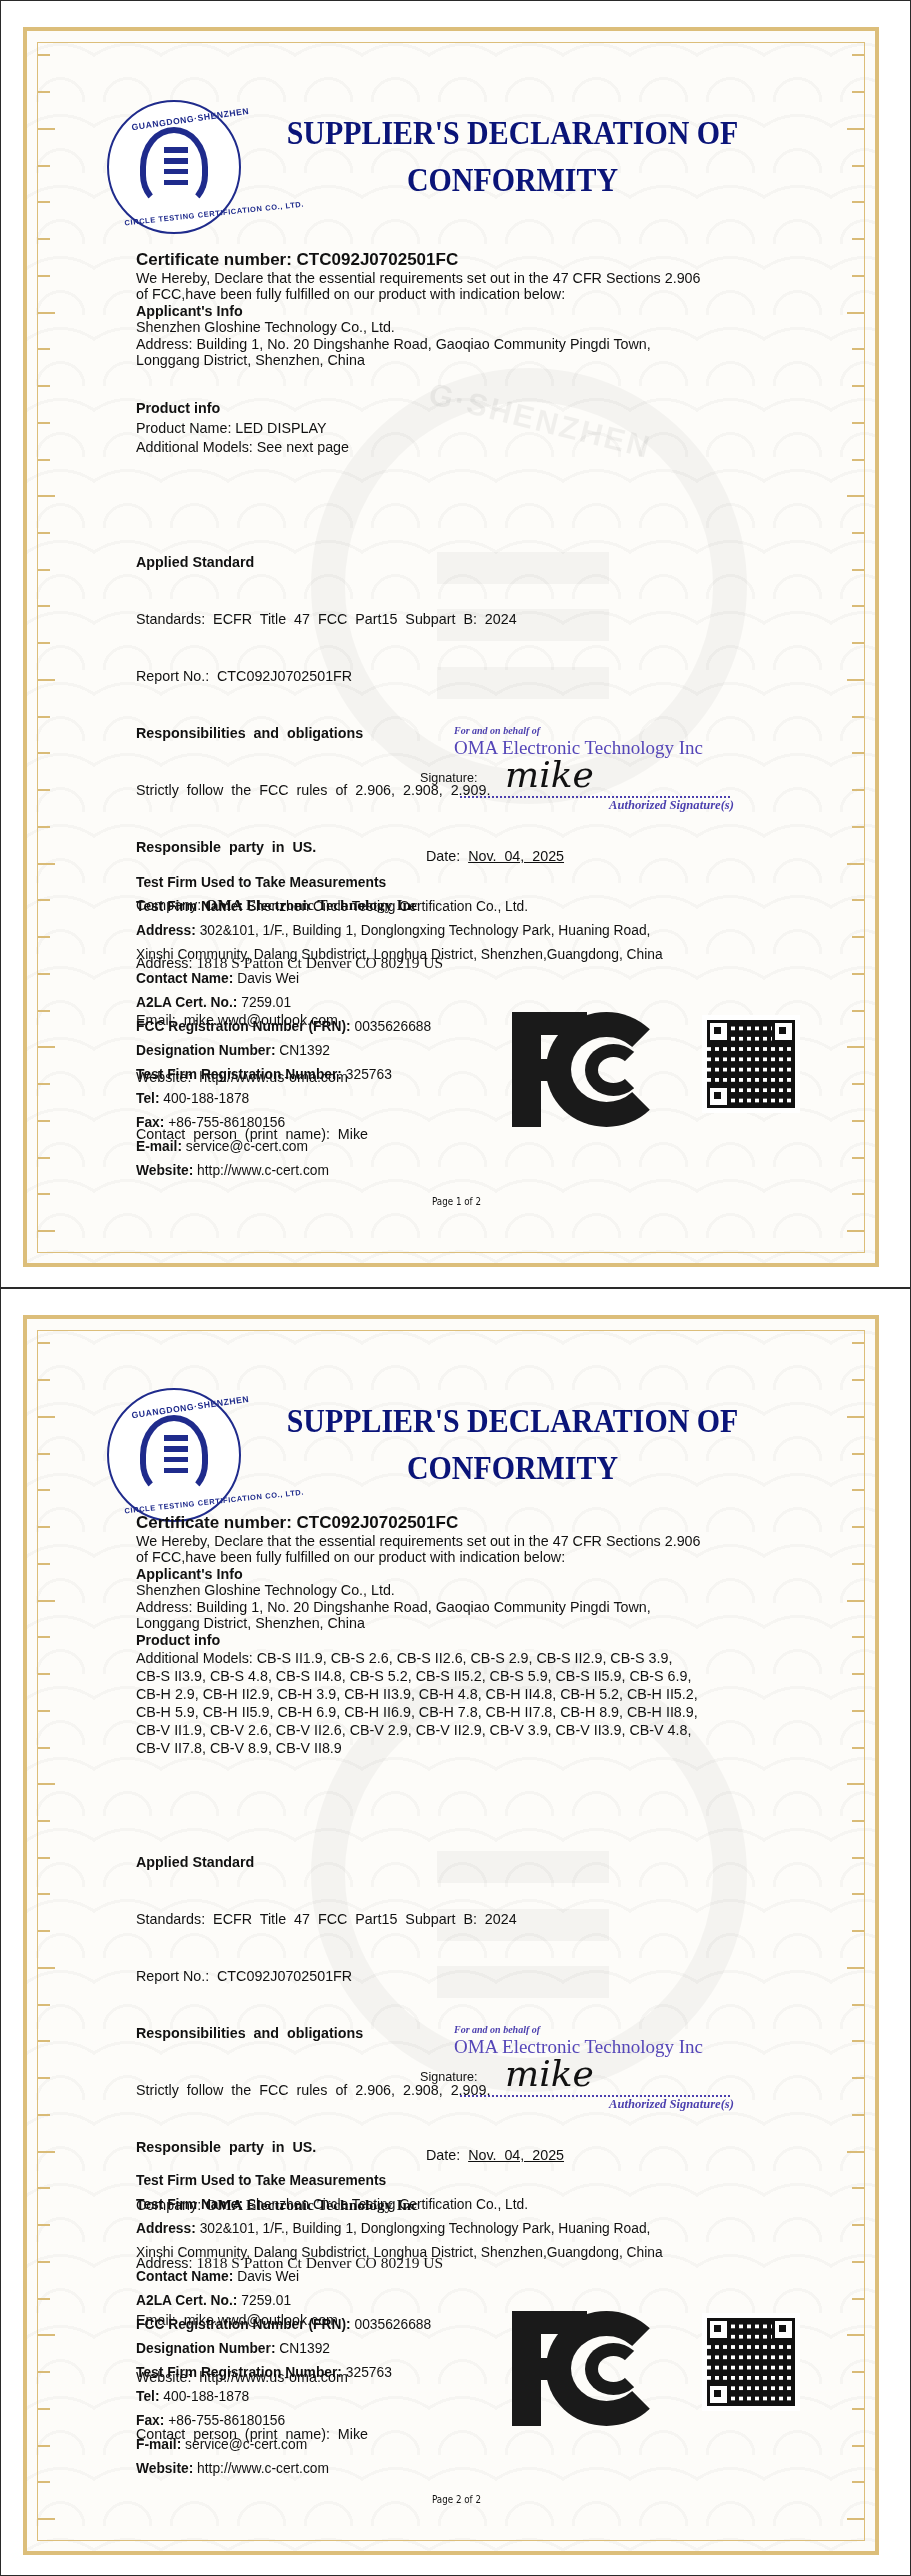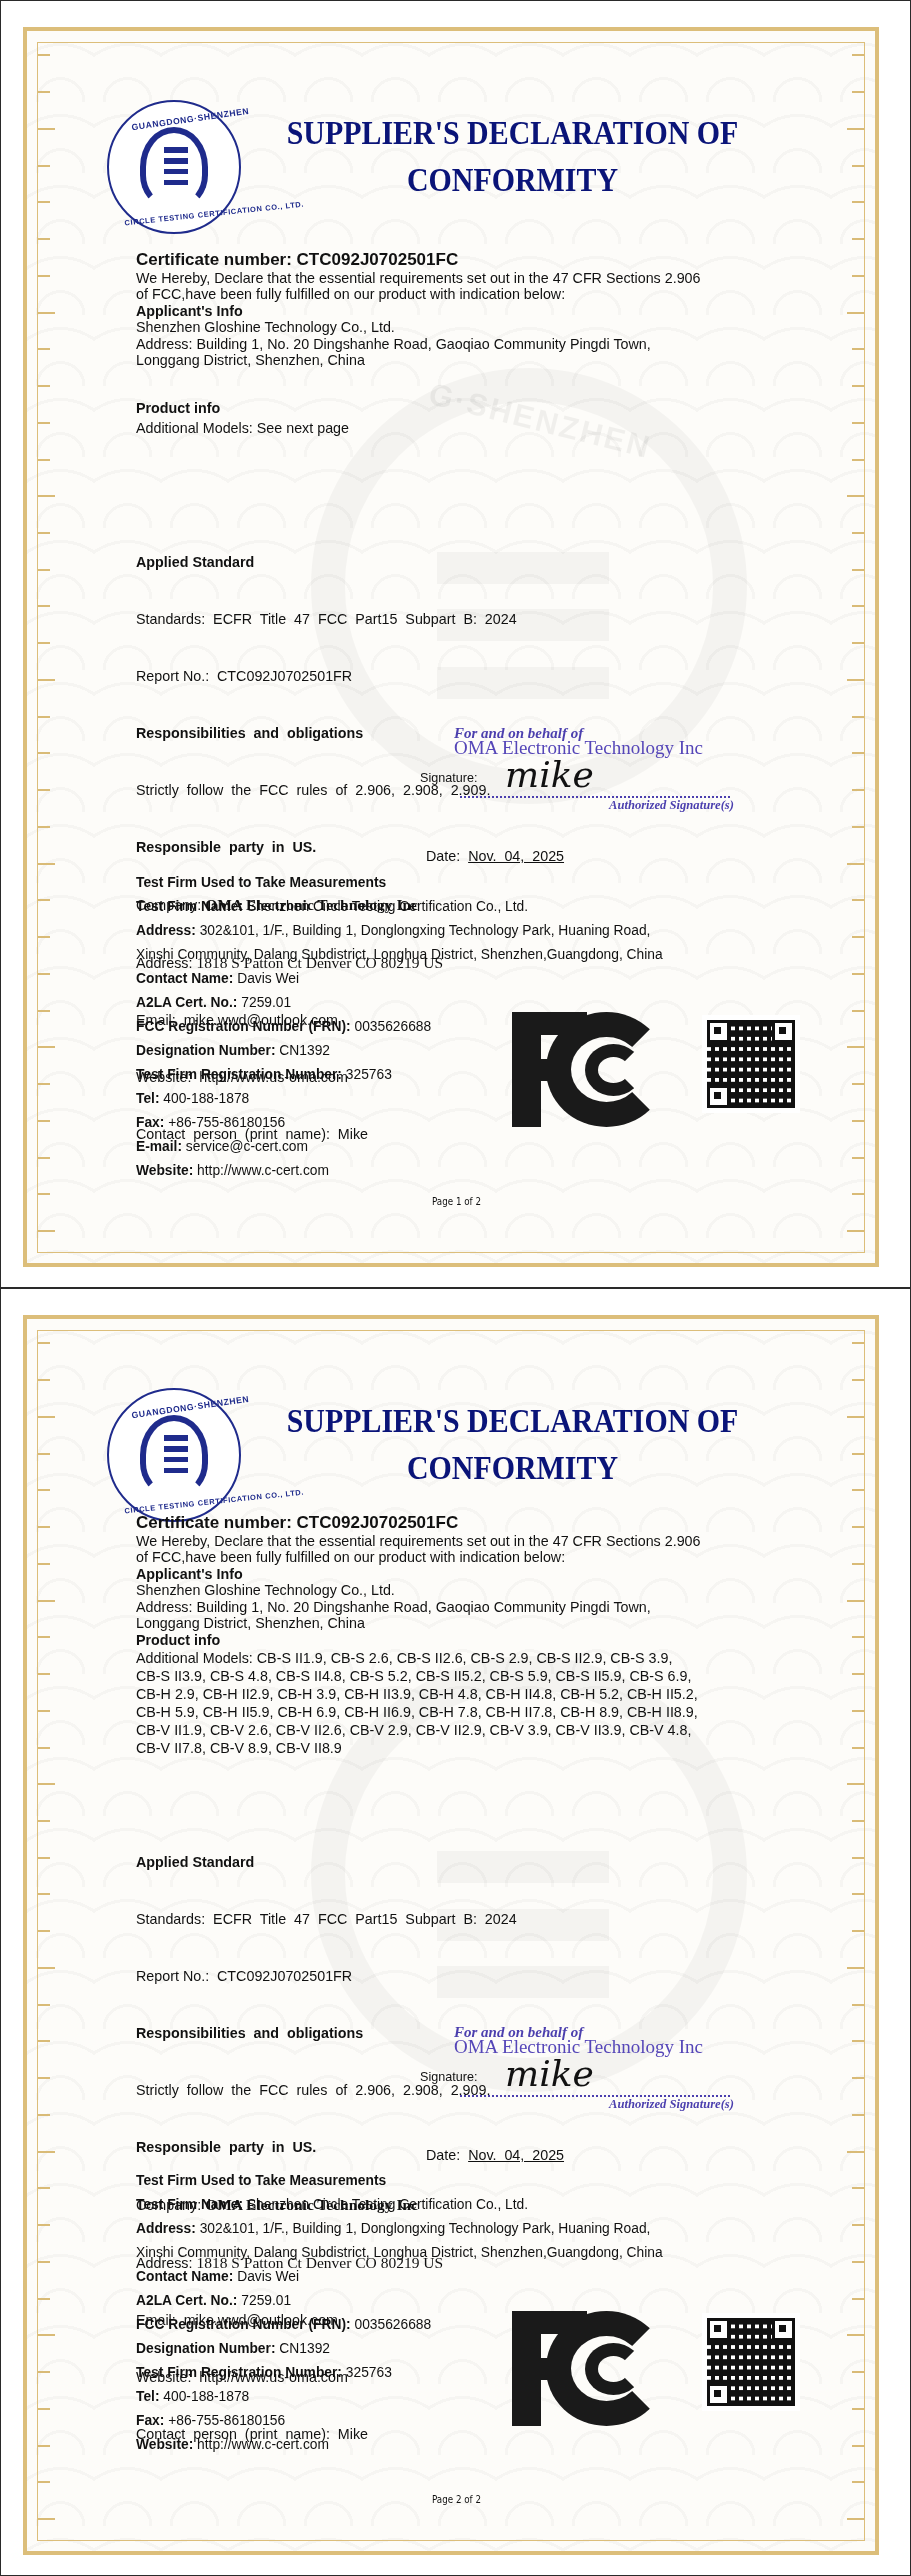--- a/index.html
+++ b/index.html
@@ -67,21 +67,21 @@
     transform: scaleX(0.88); transform-origin: center top;
   }
 
   .content { position: absolute; left: 135px; width: 649px; font-size: 14.3px; line-height: 16.6px; }
   .h { font-weight: bold; }
   .cert-no { font-size: 17px; font-weight: bold; line-height: 19.5px; }
   .serif { font-family: "Liberation Serif", serif; }
   .row { white-space: nowrap; }
 
   .sig-block { position: absolute; left: 453px; width: 321px; height: 92px; }
-  .stamp-small { color: #4b3fae; font-family: "Liberation Serif", serif; font-style: italic; font-weight: bold; font-size: 15px; position: absolute; left: 0; top: 0; }
+  .stamp-small { color: #4b3fae; font-family: "Liberation Serif", serif; font-style: italic; font-weight: bold; font-size: 10px; position: absolute; left: 0; top: 0; }
   .stamp-big { color: #5546b8; font-family: "Liberation Serif", serif; font-size: 19px; position: absolute; left: 0; top: 11.5px; white-space: nowrap; }
   .sig-label { position: absolute; left: -34px; top: 46px; font-size: 12.6px; }
   .sig-scrawl { position: absolute; left: 51px; top: 29px; font-family: "DejaVu Serif", serif; font-style: italic; font-size: 36px; color: #111; }
   .dots { position: absolute; left: 5.7px; top: 71px; width: 270px; border-top: 2.9px dotted #4b3fae; }
   .auth { position: absolute; left: 155px; top: 73px; color: #4b3fae; font-style: italic; font-weight: bold; font-family: "Liberation Serif", serif; font-size: 12.6px; }
 
   .date { position: absolute; left: 425px; font-size: 14.3px; }
   .date u { text-decoration: underline; }
 
   .fcc-logo { position: absolute; left: 511px; width: 155px; height: 115px; }
@@ -204,20 +204,21 @@
     <div class="row">We Hereby, Declare that the essential requirements set out in the 47 CFR Sections 2.906</div>
     <div class="row">of FCC,have been fully fulfilled on our product with indication below:</div>
     <div class="h">Applicant's Info</div>
     <div>Shenzhen Gloshine Technology Co., Ltd.</div>
     <div class="row">Address: Building 1, No. 20 Dingshanhe Road, Gaoqiao Community Pingdi Town,</div>
     <div>Longgang District, Shenzhen, China</div>
   </div>
 
   <div class="content" style="top:398px; line-height:19.5px;">
     <div class="h">Product info</div>
+    <div>Product Name: LED DISPLAY</div>
     <div>Additional Models: See next page</div>
   </div>
 
   <div class="content" style="top:514px; line-height:19px; white-space:pre;">
     <div class="h">Applied Standard</div>
     <div>Standards:  ECFR  Title  47  FCC  Part15  Subpart  B:  2024</div>
     <div>Report No.:  CTC092J0702501FR</div>
     <div class="h">Responsibilities  and  obligations</div>
     <div>Strictly  follow  the  FCC  rules  of  2.906,  2.908,  2.909.</div>
     <div class="h">Responsible  party  in  US.</div>
@@ -414,20 +415,21 @@
     <div><span class="h">Test Firm Name: </span><span>Shenzhen Circle Testing Certification Co., Ltd.</span></div>
     <div class="row"><span class="h">Address: </span><span>302&amp;101, 1/F., Building 1, Donglongxing Technology Park, Huaning Road,</span></div>
     <div class="row">Xinshi Community, Dalang Subdistrict, Longhua District, Shenzhen,Guangdong, China</div>
     <div><span class="h">Contact Name: </span><span>Davis Wei</span></div>
     <div><span class="h">A2LA Cert. No.: </span><span>7259.01</span></div>
     <div><span class="h">FCC Registration Number (FRN): </span><span>0035626688</span></div>
     <div><span class="h">Designation Number: </span><span>CN1392</span></div>
     <div><span class="h">Test Firm Registration Number: </span><span>325763</span></div>
     <div><span class="h">Tel: </span><span>400-188-1878</span></div>
     <div><span class="h">Fax: </span><span>+86-755-86180156</span></div>
+    <div><span class="h">F-mail: </span><span>service@c-cert.com</span></div>
     <div><span class="h">Website: </span><span>http://www.c-cert.com</span></div>
   </div>
 
   <div class="fcc-logo" style="top:1022px">
     <div class="fcc-c1"></div>
       <div class="fcc-c2"></div>
     <div class="fcc-f"></div>
       <div class="fcc-f1"></div>
       <div class="fcc-f2"></div>
   </div>

